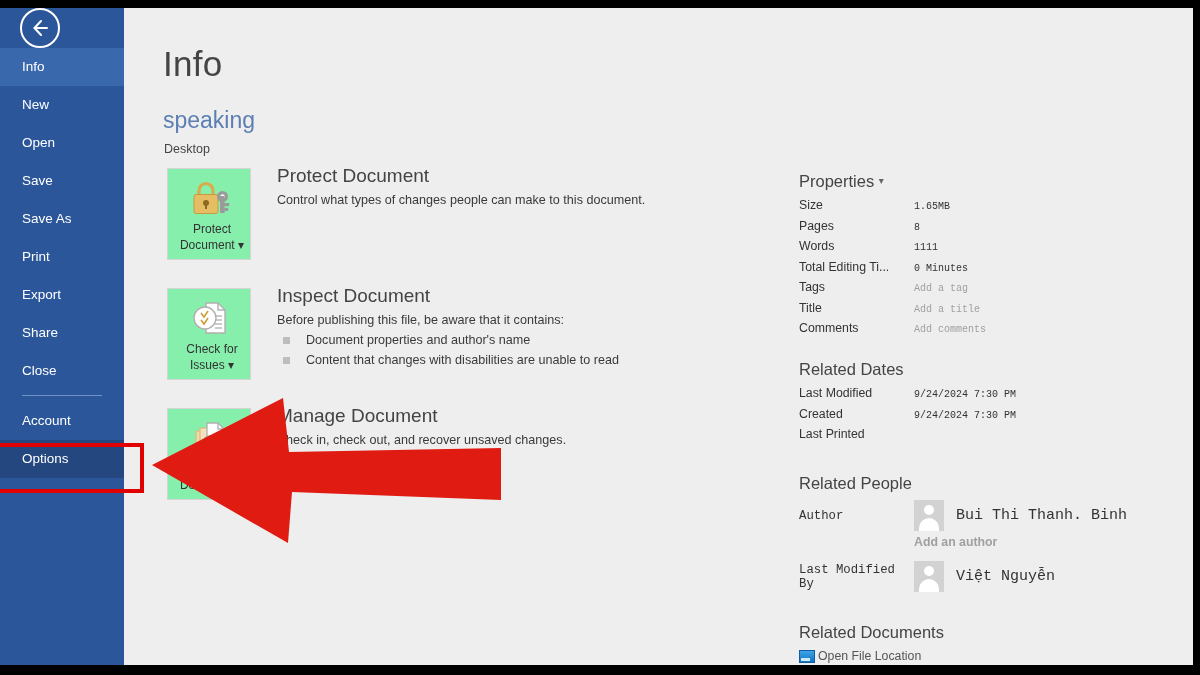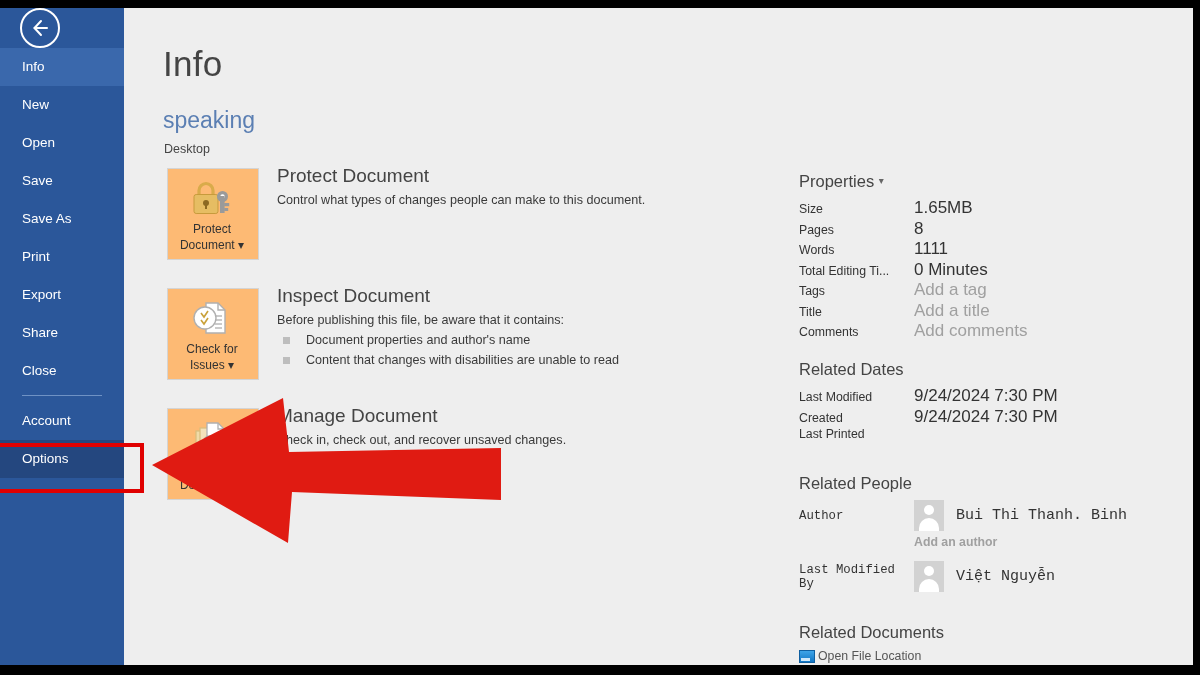--- a/index.html
+++ b/index.html
@@ -96,22 +96,22 @@
     left: 40px; top: 134px;
     font-size: 12.5px;
     color: #444444;
   }
 
   
   .block { position: absolute; left: 43px; }
   .block-icon {
     position: absolute;
     left: 0; top: 0;
-    width: 92px; height: 92px;
-    background: #fdba74;
+    width: 84px; height: 92px;
+    background: #86efac;
     border: 1px solid #d4d4d4;
     cursor: pointer;
   }
   .block-icon .glyph {
     position: absolute; left: 0; top: 8px;
     width: 88px; height: 42px;
     display: flex; align-items: center; justify-content: center;
   }
   .block-icon .cap {
     position: absolute; left: 0; top: 52px;
@@ -152,21 +152,21 @@
   #props { position: absolute; left: 675px; top: 0; width: 394px; }
   .sec-head {
     font-size: 16.5px;
     color: #444444;
     font-weight: 300;
     margin-bottom: 7px;
   }
   .sec-head .caret { font-size: 10px; color: #666; vertical-align: 3px; }
   .prow { display: flex; height: 20.5px; align-items: baseline; }
   .plabel { width: 115px; font-size: 12.3px; color: #333333; flex: 0 0 auto; }
-  .pval { font-size: 17px; color: #333333; }
+  .pval { font-size: 10px; color: #333333; font-family: Liberation Mono, monospace; }
   .pval.ph { color: #a0a0a0; }
   .person-row { display: flex; align-items: center; margin-top: 2px; font-family: Liberation Mono, monospace; }
   .person-label { width: 115px; font-size: 12.3px; color: #333333; flex: 0 0 auto; }
   .avatar {
     width: 30px; height: 31px;
     background: #d2d2d2;
     position: relative;
     flex: 0 0 auto;
     overflow: hidden;
   }

